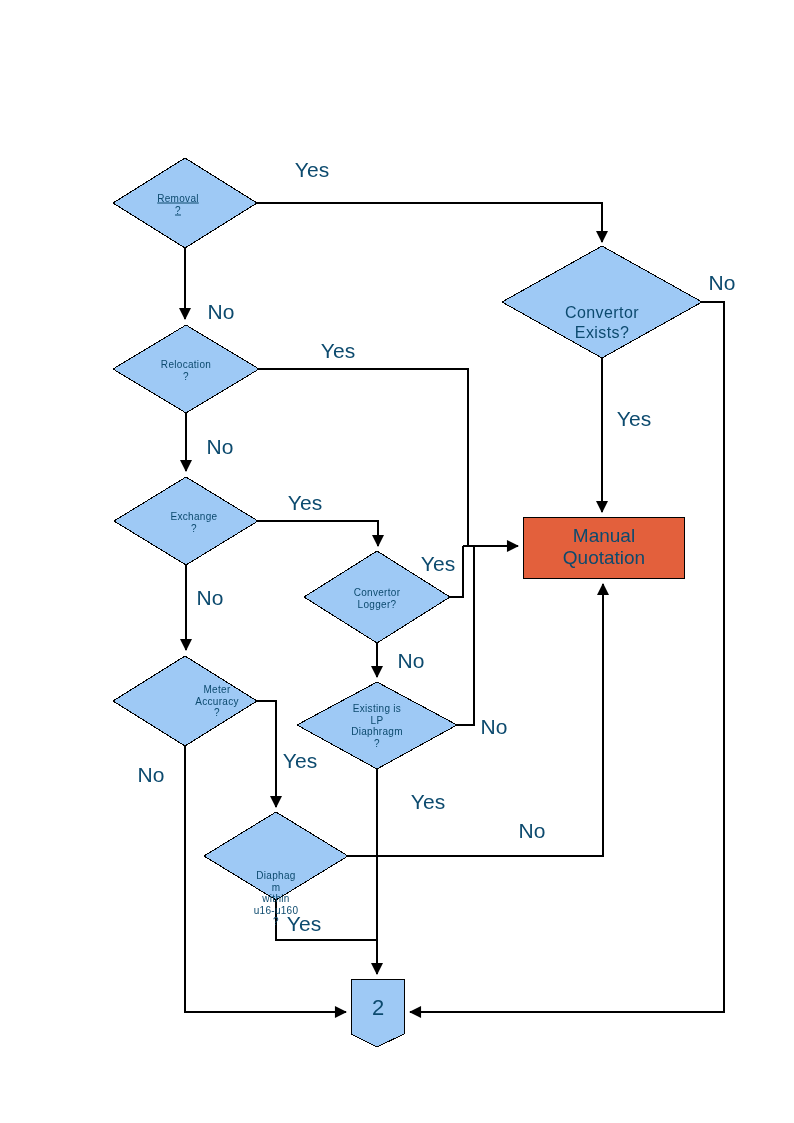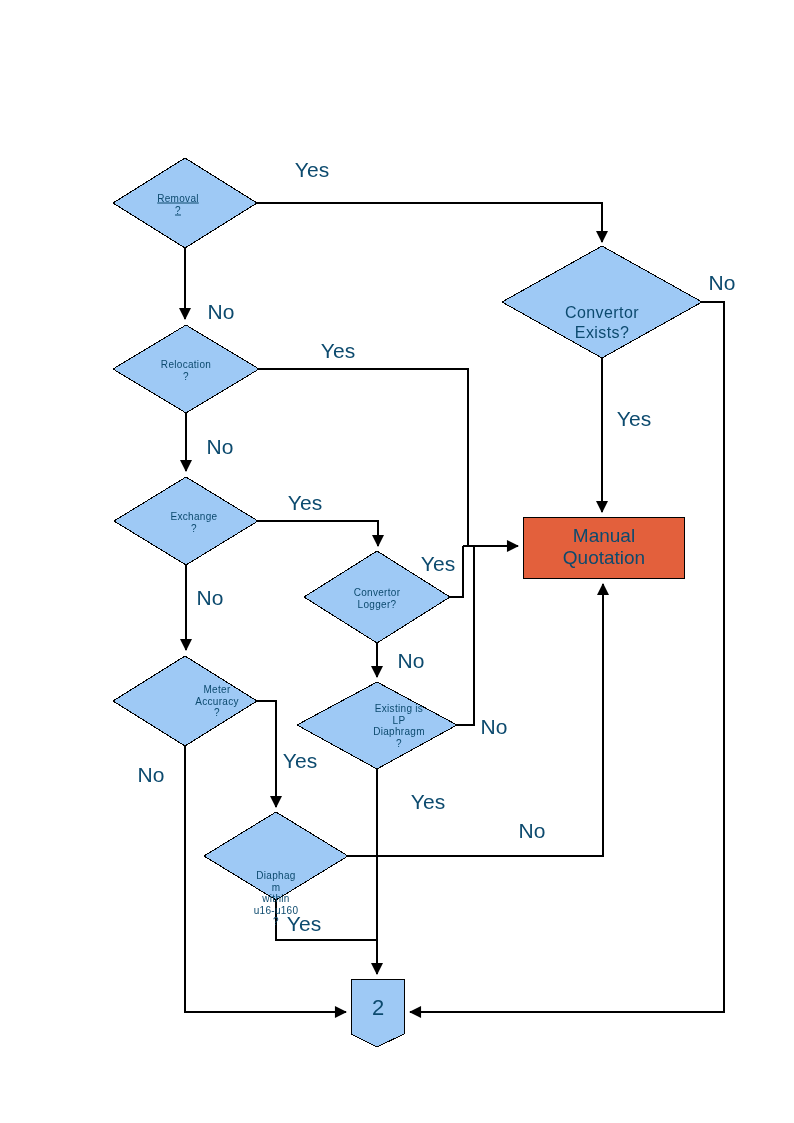--- a/index.html
+++ b/index.html
@@ -103,21 +103,21 @@
 ?</div>
   <div class="lbl node-lbl" style="left:186px; top:522px;margin-left:8px;">Exchange
 ?</div>
   <div class="lbl node-lbl" style="left:185px; top:701px;margin-left:32px;">Meter
 Accuracy
 ?</div>
   <div class="lbl node-lbl-big" style="left:602px; top:303px;">Convertor
 Exists?</div>
   <div class="lbl node-lbl" style="left:377px; top:598px;">Convertor
 Logger?</div>
-  <div class="lbl node-lbl" style="left:377px; top:726px;margin-left:22px;">Existing is
+  <div class="lbl node-lbl" style="left:377px; top:726px;">Existing is
 LP
 Diaphragm
 ?</div>
   <div class="lbl node-lbl" style="left:276px; top:857px;margin-top:42px;">Diaphag
 m
 within
 u16-u160
 ?</div>
   <div class="lbl mq-lbl" style="left:604px; top:547px;">Manual
 Quotation</div>

